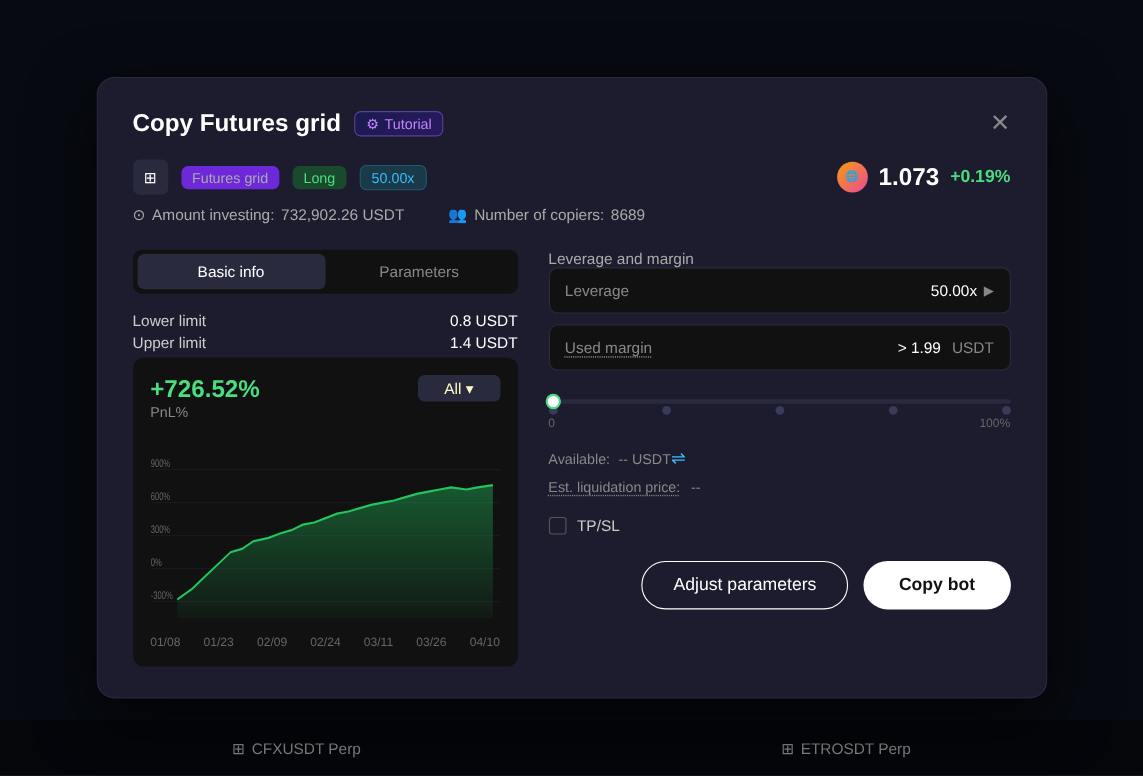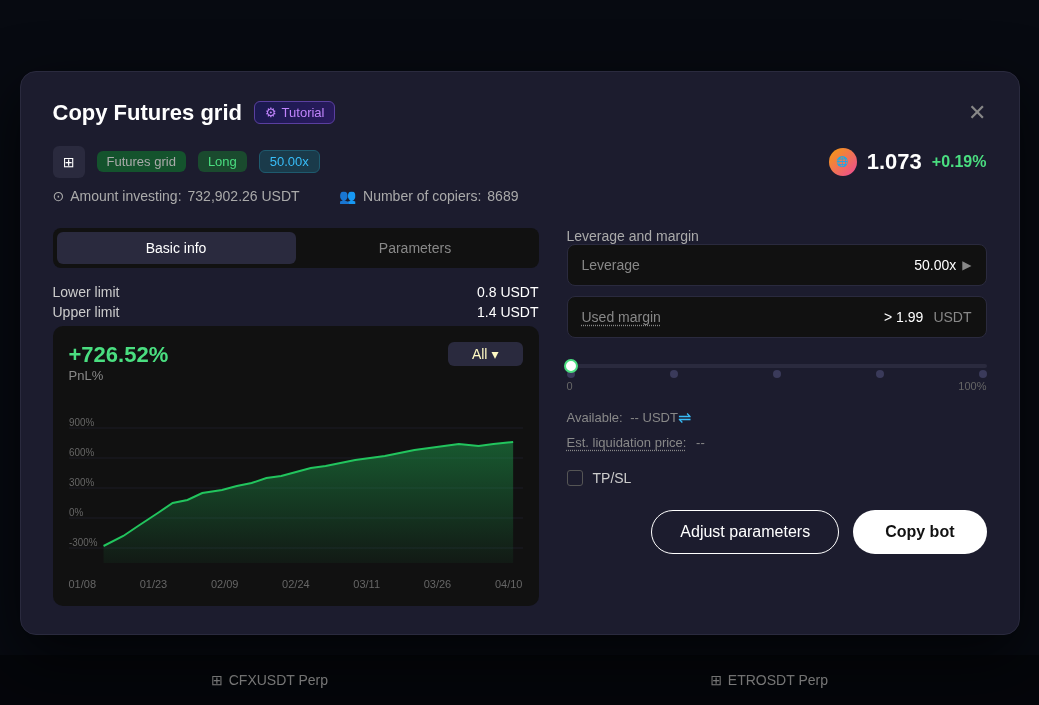--- a/index.html
+++ b/index.html
@@ -29,21 +29,21 @@
       backdrop-filter: blur(2px);
     }
 
     
     .modal {
       position: relative;
       z-index: 10;
       background: #1c1c2e;
       border: 1px solid #2a2a3e;
       border-radius: 16px;
-      width: 1000px;
+      width: 864px;
       max-height: 670px;
       padding: 28px 32px;
       box-shadow: 0 20px 60px rgba(0,0,0,0.7);
     }
     .modal-header {
       display: flex;
       align-items: center;
       justify-content: space-between;
       margin-bottom: 20px;
     }
@@ -102,21 +102,21 @@
     .instrument-name {
       font-size: 20px;
       font-weight: 700;
     }
     .tag {
       padding: 3px 10px;
       border-radius: 6px;
       font-size: 13px;
       font-weight: 500;
     }
-    .tag-grid { background: #14532d; color: #aaa; }
+    .tag-grid { background: #6d28d9; color: #aaa; }
     .tag-long { background: #1a4a2e; color: #4ade80; }
     .tag-leverage { background: #1a3a4a; color: #38bdf8; border: 1px solid #1e5a6e; }
     .price-section {
       display: flex;
       align-items: center;
       gap: 10px;
     }
     .price-avatar {
       width: 28px;
       height: 28px;

